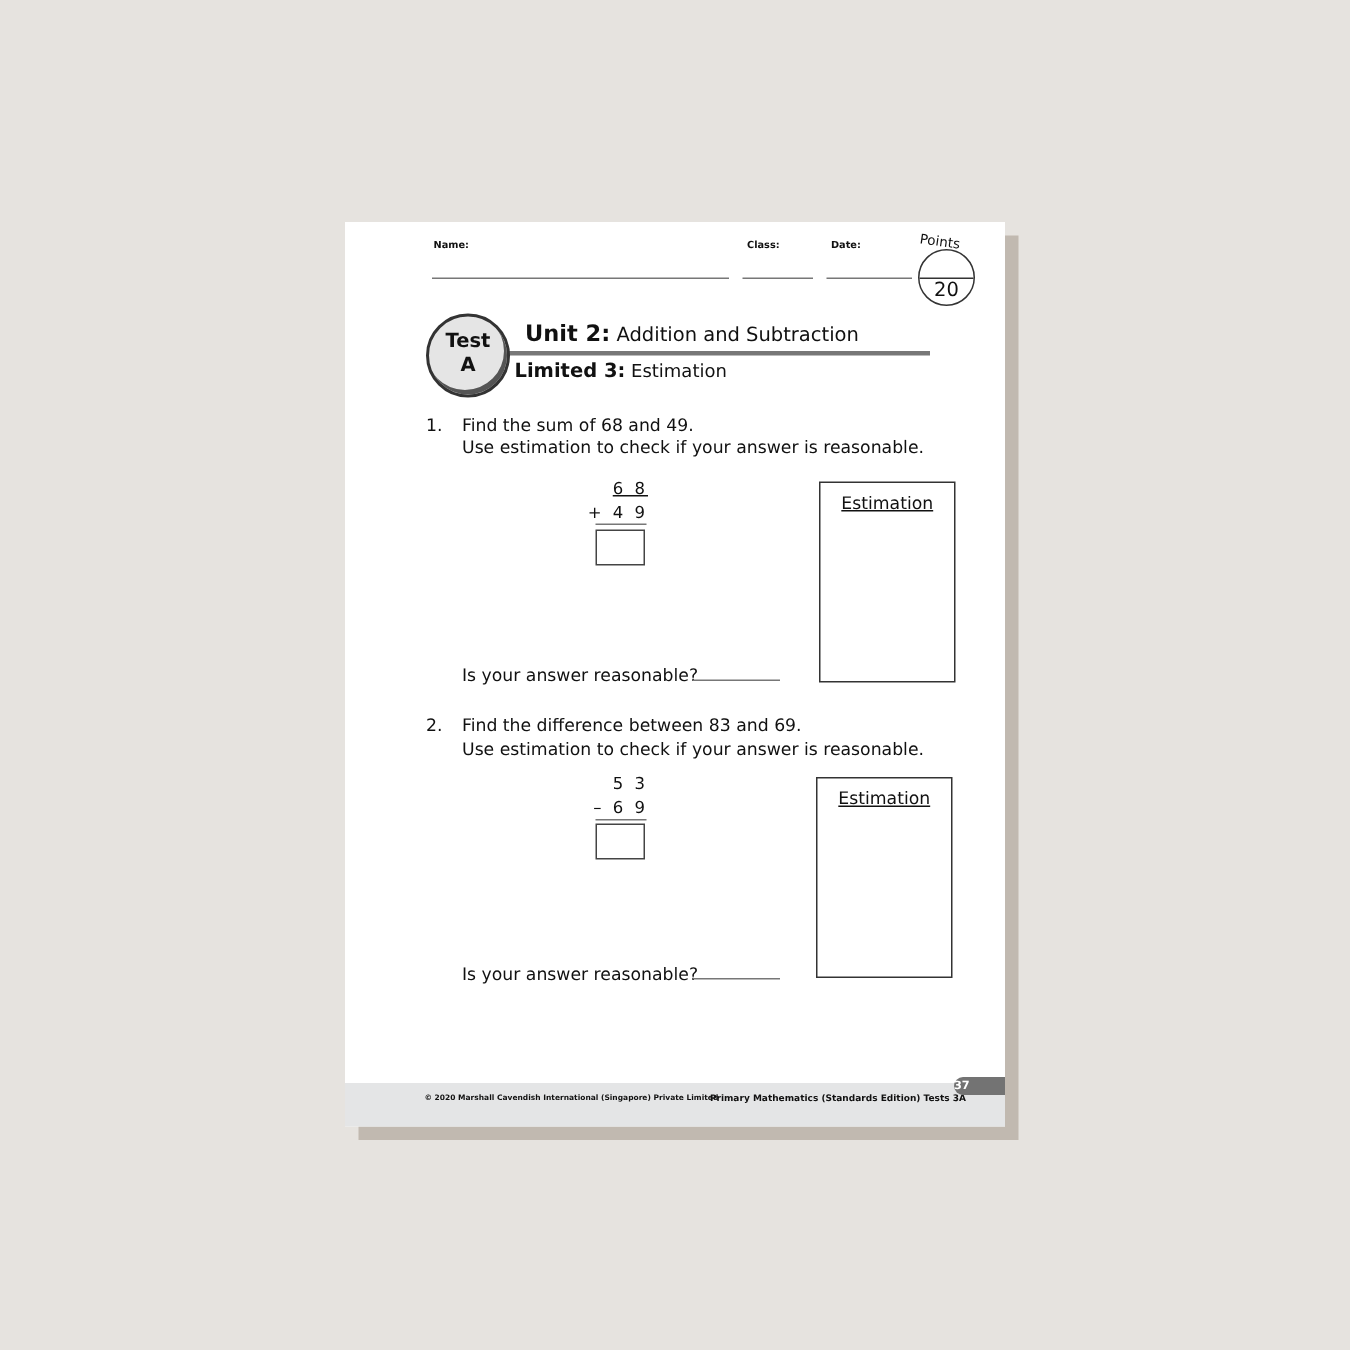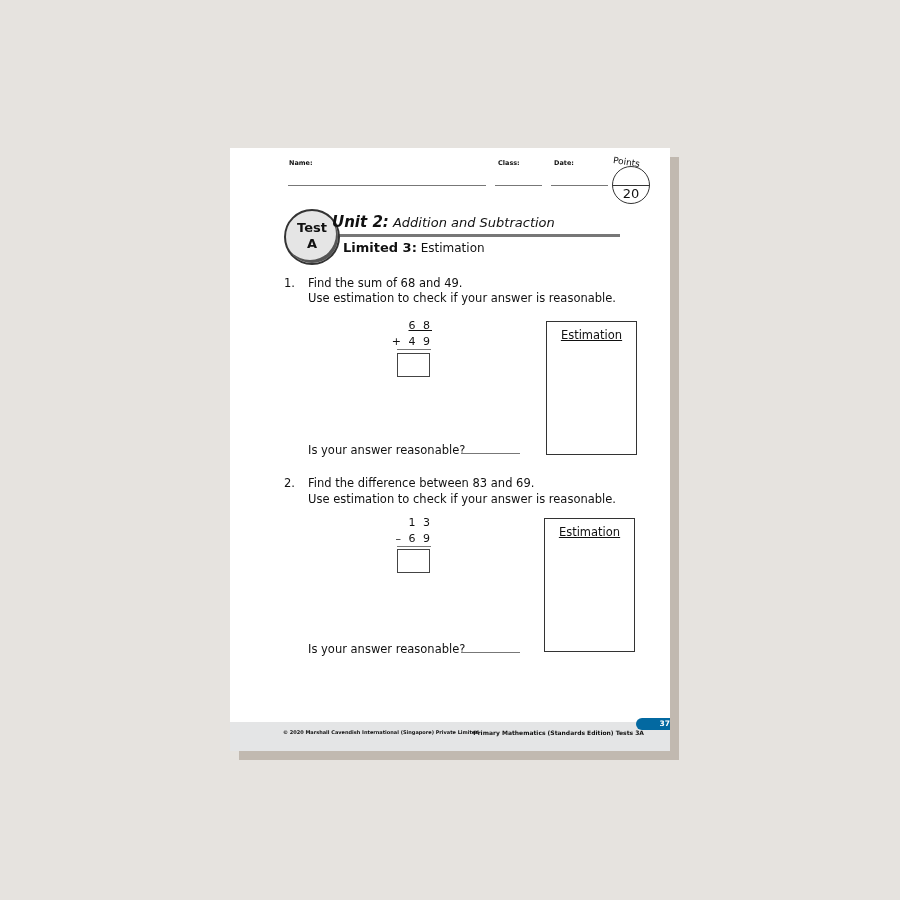--- a/index.html
+++ b/index.html
@@ -11,35 +11,35 @@
   .lbl { font-size:6.5px; font-weight:bold; }
   .line { position:absolute; height:1px; background:#777; }
   .points-circle { position:absolute; left:382px; top:18px; width:36px; height:36px; border:1px solid #333; border-radius:50%; }
   .points-mid { position:absolute; left:0; right:0; top:18px; height:1px; background:#333; }
   .points-val { position:absolute; left:0; right:0; top:19px; text-align:center; font-size:13px; }
   .points-lbl { position:absolute; left:383px; top:9px; font-size:9px; transform:rotate(8deg); }
   .test-circle { position:absolute; left:54px; top:61px; width:52px; height:52px; border:2px solid #333; border-radius:50%;
                  background:#e5e5e5; text-align:center; font-weight:bold; font-size:13px; line-height:16px; box-shadow:-2px -3px 0 #555 inset; }
   .test-circle span { display:block; }
   .rule { position:absolute; left:104px; top:86px; width:286px; height:3px; background:#777; }
-  .unit { position:absolute; left:102px; top:65px; font-size:15px;font-style:italic; }
+  .unit { position:absolute; left:120px; top:65px; font-size:15px; }
   .unit b { font-weight:bold; }
   .chapter { position:absolute; left:113px; top:92px; font-size:13px; }
   .q { font-size:11.5px; }
   .math { position:absolute; font-size:11px; letter-spacing:2px; text-align:right; }
   .ansbox { position:absolute; width:31px; height:22px; border:1px solid #444; }
   .dline { position:absolute; height:1px; background:#777; }
   .estbox { position:absolute; border:1px solid #333; }
   .esttitle { position:absolute; left:0; right:0; top:6px; text-align:center; font-size:11.5px; }
   .esttitle span { text-decoration:underline; }
   .footer { position:absolute; left:0; top:574px; width:440px; height:29px; background:#e4e5e6; }
   .copy { position:absolute; left:53px; top:7px; font-size:5px; font-weight:bold; }
   .book { position:absolute; right:26px; top:7px; font-size:6px; font-weight:bold; }
-  .pgnum { position:absolute; left:406px; top:-4px; width:34px; height:12px; background:#0369a1; color:#fff;
-           border-radius:8px 0 0 8px; font-size:7.5px; font-weight:bold; text-align:right; line-height:12px; }
+  .pgnum { position:absolute; left:406px; top:-4px; width:34px; height:12px; background:#737373; color:#fff;
+           border-radius:8px 0 0 8px; font-size:7.5px; font-weight:bold; text-align:left; line-height:12px; }
 </style>
 </head>
 <body>
 
 <div class="shadow"></div>
 <div class="page">
 
   <span class="abs lbl" style="left:59px;top:11px;">Name:</span>
   <div class="line" style="left:58px;top:37px;width:198px;"></div>
   <span class="abs lbl" style="left:268px;top:11px;">Class:</span>
@@ -73,21 +73,21 @@
   <div class="ansbox" style="left:167px;top:205px;"></div>
   <div class="estbox" style="left:316px;top:173px;width:89px;height:132px;">
     <div class="esttitle"><span>Estimation</span></div>
   </div>
   <span class="abs q" style="left:78px;top:295px;">Is your answer reasonable?</span>
   <div class="dline" style="left:232px;top:305px;width:58px;"></div>
 
   <span class="abs q" style="left:54px;top:328px;">2.</span>
   <span class="abs q" style="left:78px;top:328px;">Find the difference between 83 and 69.</span>
   <span class="abs q" style="left:78px;top:344px;">Use estimation to check if your answer is reasonable.</span>
-  <div class="math" style="left:160px;top:368px;width:42px;">1 3</div>
+  <div class="math" style="left:160px;top:368px;width:42px;">5 3</div>
   <div class="math" style="left:160px;top:384px;width:42px;">– 6 9</div>
   <div class="dline" style="left:167px;top:398px;width:34px;"></div>
   <div class="ansbox" style="left:167px;top:401px;"></div>
   <div class="estbox" style="left:314px;top:370px;width:89px;height:132px;">
     <div class="esttitle"><span>Estimation</span></div>
   </div>
   <span class="abs q" style="left:78px;top:494px;">Is your answer reasonable?</span>
   <div class="dline" style="left:232px;top:504px;width:58px;"></div>
 
   <div class="footer">

